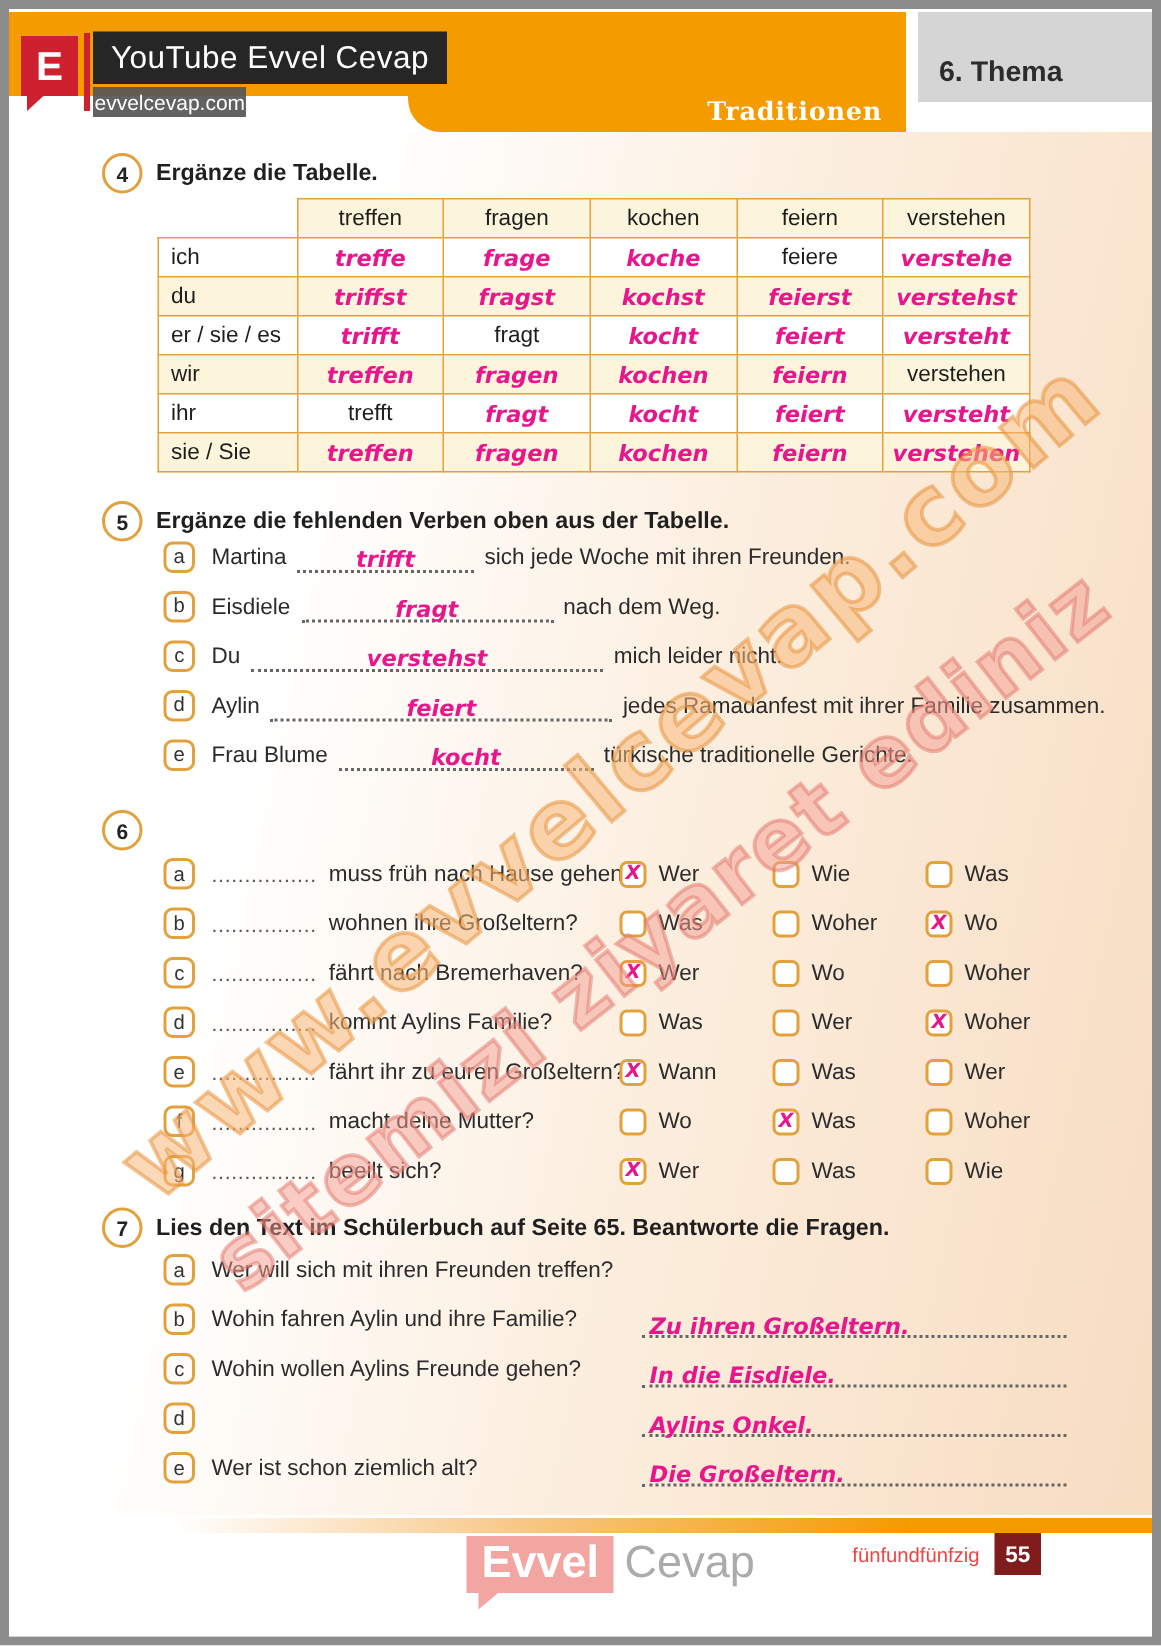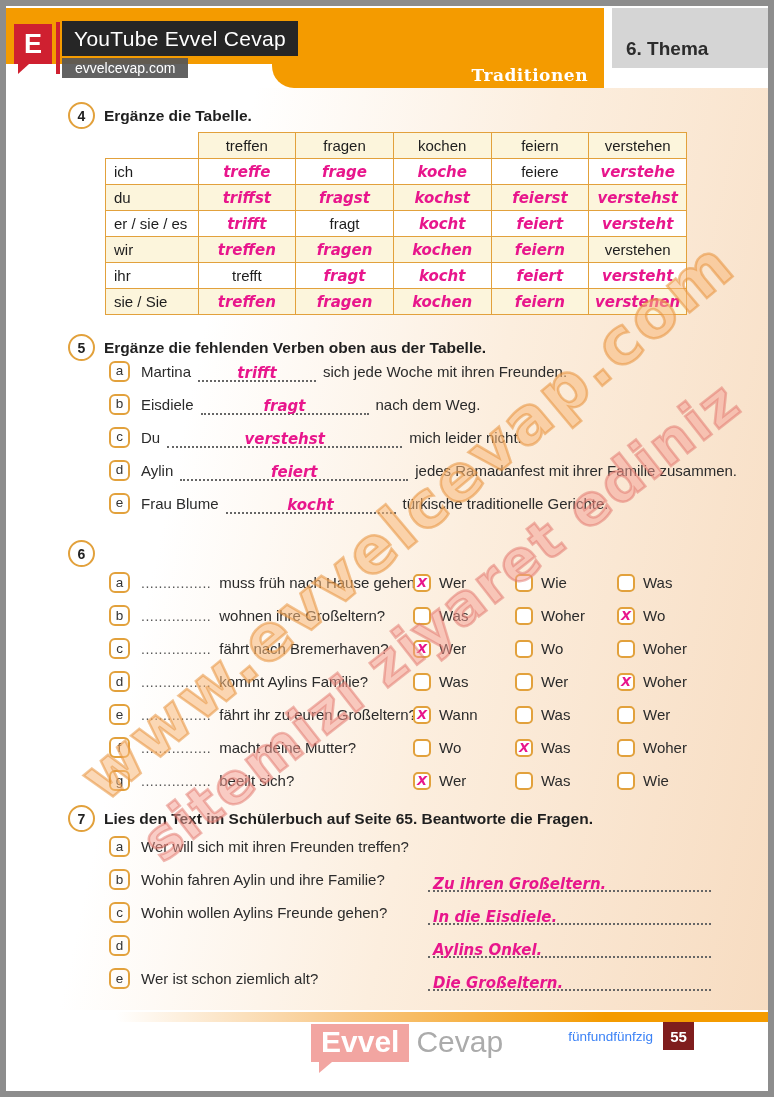--- a/index.html
+++ b/index.html
@@ -17,21 +17,21 @@
   .hdr-gray{position:absolute;right:0;top:2px;width:156px;height:60px;background:#d5d5d5;}
   .hdr-gray span{position:absolute;left:14px;bottom:8px;font-weight:bold;font-size:19px;color:#2c2c2c;}
   .logo-badge{position:absolute;left:8px;top:18px;width:38px;height:40px;background:#CF2030;
               color:#fff;font-weight:bold;font-size:27px;display:flex;align-items:center;justify-content:center;}
   .logo-badge::after{content:"";position:absolute;left:4px;top:100%;width:0;height:0;
               border-top:10px solid #CF2030;border-right:11px solid transparent;}
   .red-stripe{position:absolute;left:50px;top:16px;width:4px;height:52px;background:#CF2030;}
   .yt-box{position:absolute;left:56px;top:15px;height:35px;line-height:35px;background:#262626;
           color:#fff;font-size:21px;padding:0 12px;letter-spacing:.3px;}
   .url-box{position:absolute;left:56px;top:52px;height:20px;line-height:20px;background:rgba(86,86,86,.93);
-           color:#fff;font-size:14px;padding:0 13px;}
+           color:#fff;font-size:14px;padding:0 1px;}
 
   
   .main{position:relative;height:922px;overflow:hidden;
         background:linear-gradient(102deg,#ffffff 0%,#ffffff 26%,#fceede 58%,#f7dcc1 100%);}
   .ex-head{position:absolute;left:62px;display:flex;align-items:center;gap:9px;z-index:2;}
   .num-circle{width:23px;height:23px;border:2px solid #E2A13C;border-radius:50%;flex:none;
               display:flex;align-items:center;justify-content:center;font-weight:bold;font-size:14px;color:#222;}
   .ex-title{font-weight:bold;font-size:15.5px;color:#1f1f1f;}
   #ex4-head{top:14px;} #ex5-head{top:246px;} #ex6-head{top:452px;} #ex7-head{top:717px;}
 
@@ -87,21 +87,21 @@
        color:rgba(247,184,122,.55);-webkit-text-stroke:2.5px rgba(232,148,62,.55);}
   .wm2{left:144px;top:728px;font-size:56px;letter-spacing:2px;transform:rotate(-38deg);transform-origin:0 50%;
        color:rgba(243,158,148,.5);-webkit-text-stroke:2.5px rgba(226,118,108,.5);}
 
   
   .ftr{position:relative;height:81px;background:#fff;}
   .f-bar{position:absolute;top:2px;left:110px;right:0;height:10px;
          background:linear-gradient(to right,#ffffff 0%,#f8c888 35%,#F49B00 75%);}
   .f-pageno{position:absolute;left:547px;top:12px;width:141px;height:28px;background:#fff;
             display:flex;align-items:center;justify-content:flex-end;}
-  .f-word{font-size:13.5px;color:#3b82f6;margin-right:10px;}
+  .f-word{font-size:13.5px;color:#ef4444;margin-right:10px;}
   .f-num{width:31px;height:28px;background:#7f1d1d;color:#fff;display:flex;align-items:center;
          justify-content:center;font-weight:bold;font-size:15px;}
   .f-logo{position:absolute;left:272px;top:14px;display:flex;align-items:flex-start;padding-left:33px;}
   .evvel{position:relative;background:#F2A5A1;color:#fff;font-weight:bold;font-size:30px;padding:1px 10px 3px;}
   .evvel::after{content:"";position:absolute;left:8px;top:100%;width:0;height:0;
                 border-top:11px solid #F2A5A1;border-right:13px solid transparent;}
   .cevap{color:#ABABAB;font-size:30px;margin-left:7px;padding-top:1px;}
 </style>
 </head>
 <body>

